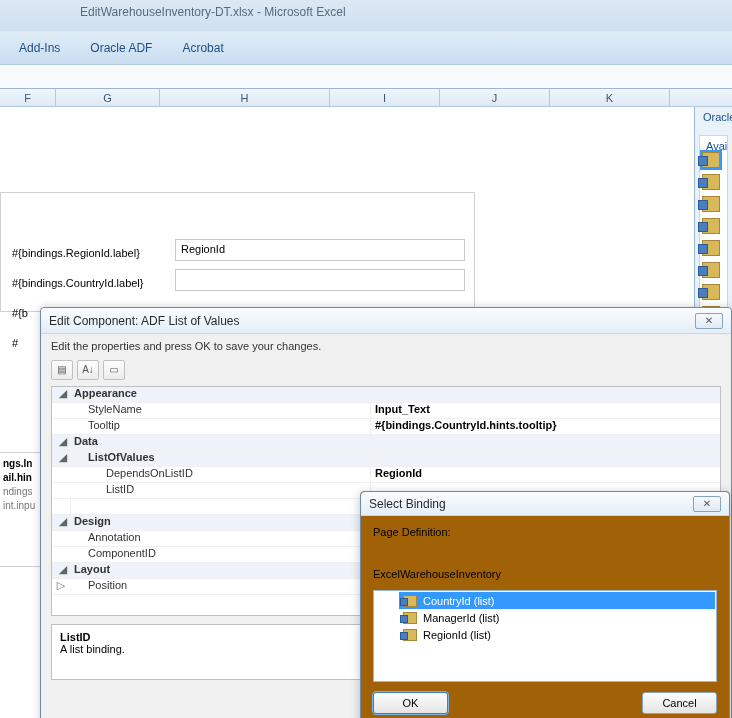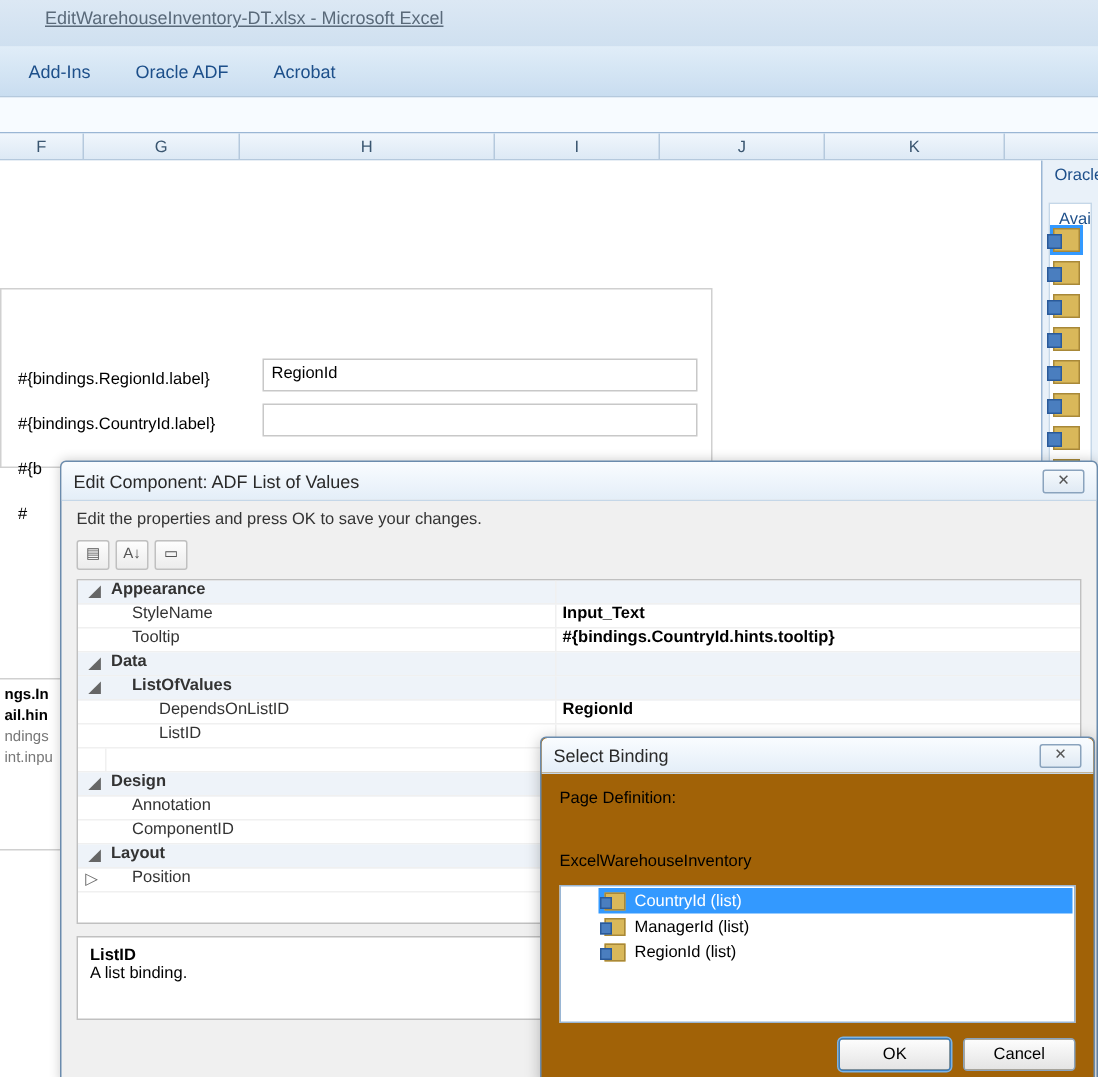--- a/index.html
+++ b/index.html
@@ -11,23 +11,22 @@
     width: 732px;
     height: 718px;
     overflow: hidden;
     position: relative;
   }
   .title-area {
     height: 31px;
     background: linear-gradient(#dce8f4,#cfe0f0);
     color: #5a6a7a;
     font-size: 12px;
-    padding-left: 30px;
+    padding-left: 80px;
     line-height: 24px;
-    text-decoration: underline;
   }
   .ribbon-tabs {
     height: 34px;
     background: linear-gradient(#e0edf8,#c9ddf0);
     border-bottom: 1px solid #b5c9dd;
     display: flex;
     align-items: center;
     gap: 30px;
     padding-left: 19px;
     color: #1d4f8a;
@@ -269,21 +268,21 @@
   }
   .li-icon::before {
     content:"";
     position:absolute;
     left:-4px; top:2px;
     width:6px; height:6px;
     background:#4a7ebf;
     border:1px solid #2a5a9a;
   }
   .btn-row {
-    display:flex; justify-content:flex-end; gap:8px;
+    display:flex; justify-content:space-between; gap:8px;
     padding-top:10px;
   }
   .btn {
     width:75px; height:22px;
     border:1px solid #8aa3bd;
     border-radius:3px;
     background:linear-gradient(#fdfdfd,#e4e4e4);
     font-size:11px;
     text-align:center;
     line-height:20px;

